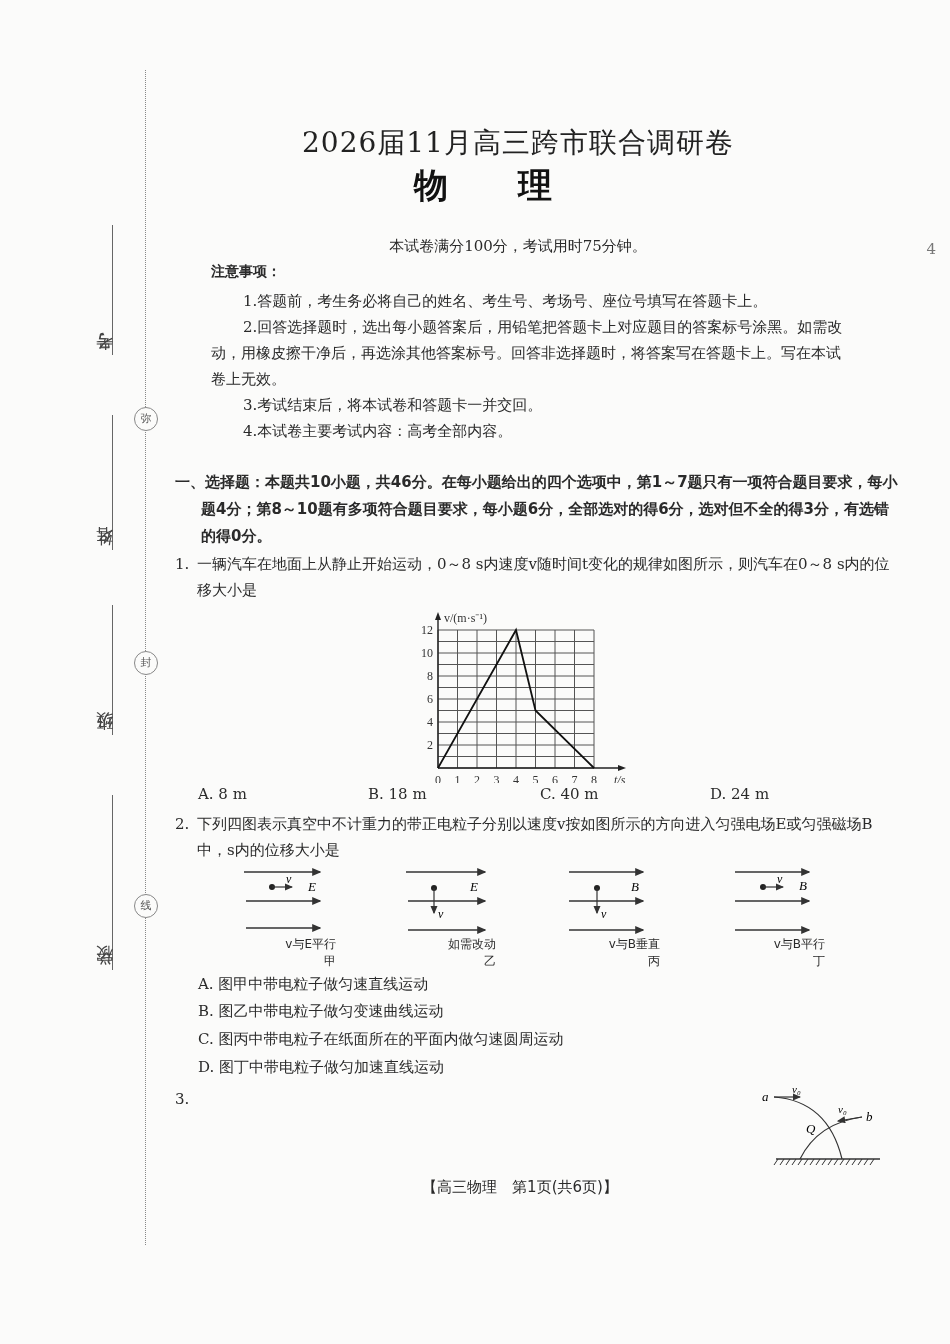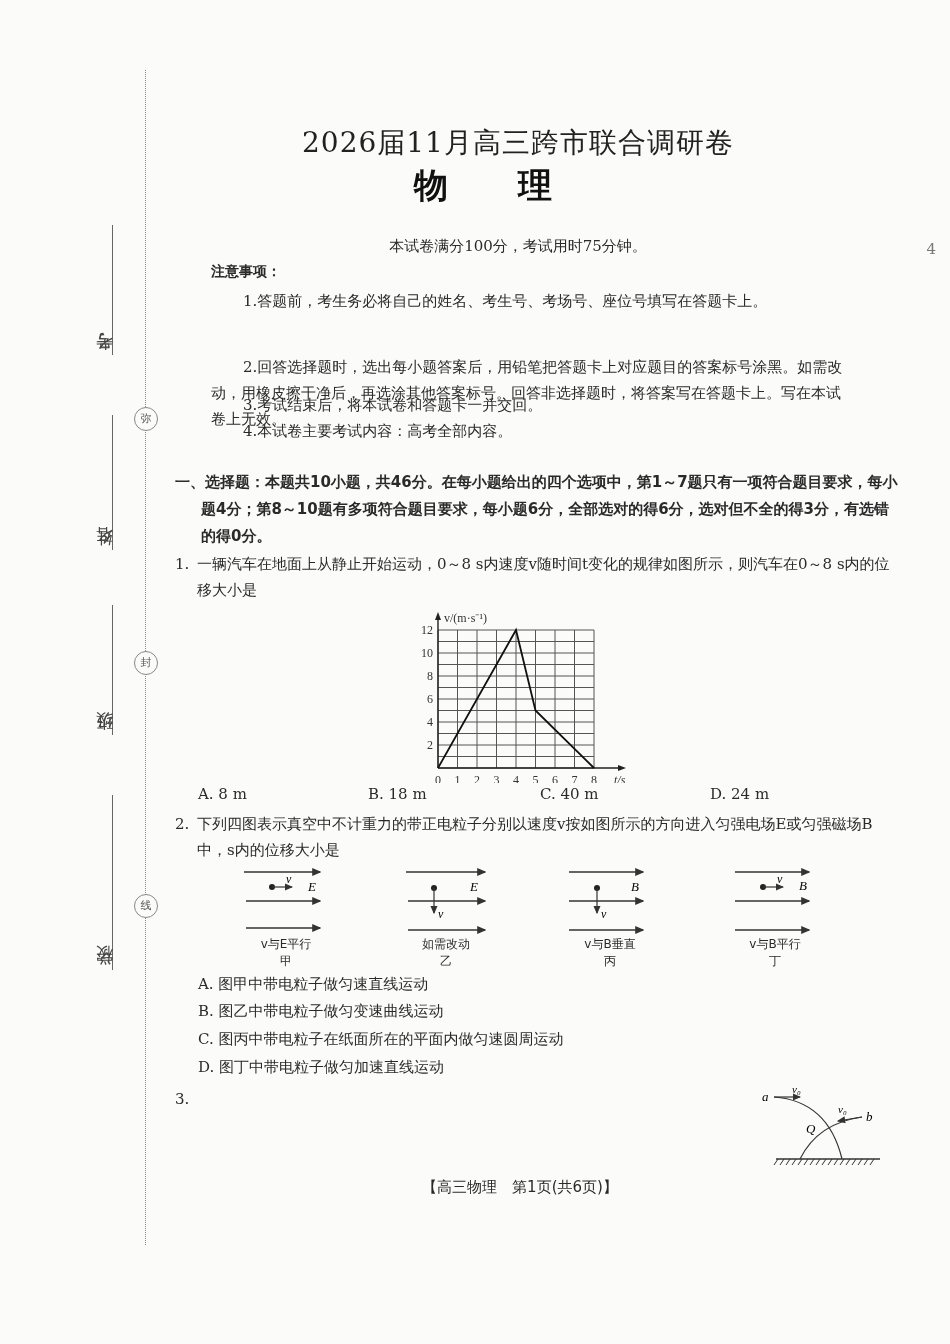--- a/index.html
+++ b/index.html
@@ -30,21 +30,21 @@
   .para { position: absolute; font-size: 15px; line-height: 26px; }
   .bold { font-weight: bold; font-family: "DejaVu Sans", sans-serif; }
 
   
   .chart { position: absolute; left: 408px; top: 608px; }
   
   .opt { position: absolute; font-size: 15px; }
   
   .footer { position: absolute; top: 1178px; left: 0; width: 1040px; text-align: center; font-size: 15px; font-family: "DejaVu Sans", sans-serif; }
   .field-diag { position: absolute; }
-  .diag-cap { position: absolute; font-size: 12px; text-align: center; width: 100px; font-family: "DejaVu Sans", sans-serif; }
+  .diag-cap { position: absolute; font-size: 12px; text-align: right; width: 100px; font-family: "DejaVu Sans", sans-serif; }
 </style>
 </head>
 <body>
 
 <div class="dotline"></div>
 <div class="seal" style="top:407px;">弥</div>
 <div class="seal" style="top:651px;">封</div>
 <div class="seal" style="top:894px;">线</div>
 
 <div class="vfield" style="top:225px;height:180px;">
@@ -64,21 +64,21 @@
   <div class="vlabel" style="top:180px;">学校</div>
 </div>
 
 <div class="title">2026届11月高三跨市联合调研卷</div>
 <div class="subject">物理</div>
 <div class="score-note">本试卷满分100分，考试用时75分钟。</div>
 <div class="margin-four">4</div>
 
 <div class="notice-head">注意事项：</div>
 <div class="para" style="left:211px;top:288px;width:640px;text-indent:32px;">1.答题前，考生务必将自己的姓名、考生号、考场号、座位号填写在答题卡上。</div>
-<div class="para" style="left:211px;top:314px;width:640px;text-indent:32px;margin-top:40px;">2.回答选择题时，选出每小题答案后，用铅笔把答题卡上对应题目的答案标号涂黑。如需改动，用橡皮擦干净后，再选涂其他答案标号。回答非选择题时，将答案写在答题卡上。写在本试卷上无效。</div>
+<div class="para" style="left:211px;top:314px;width:640px;text-indent:32px;">2.回答选择题时，选出每小题答案后，用铅笔把答题卡上对应题目的答案标号涂黑。如需改动，用橡皮擦干净后，再选涂其他答案标号。回答非选择题时，将答案写在答题卡上。写在本试卷上无效。</div>
 <div class="para" style="left:211px;top:392px;width:640px;text-indent:32px;">3.考试结束后，将本试卷和答题卡一并交回。</div>
 <div class="para" style="left:211px;top:418px;width:640px;text-indent:32px;">4.本试卷主要考试内容：高考全部内容。</div>
 
 <div class="para bold" style="left:175px;top:469px;width:700px;line-height:27px;padding-left:26px;text-indent:-26px;">一、选择题：本题共10小题，共46分。在每小题给出的四个选项中，第1～7题只有一项符合题目要求，每小题4分；第8～10题有多项符合题目要求，每小题6分，全部选对的得6分，选对但不全的得3分，有选错的得0分。</div>
 
 <div class="para" style="left:175px;top:551px;width:700px;padding-left:22px;">
   <span style="position:absolute;left:0;">1.</span>
   <span>一辆汽车在地面上从静止开始运动，0～8 s内速度v随时间t变化的规律如图所示，则汽车在0～8 s内的位移大小是</span>
 </div>
 

